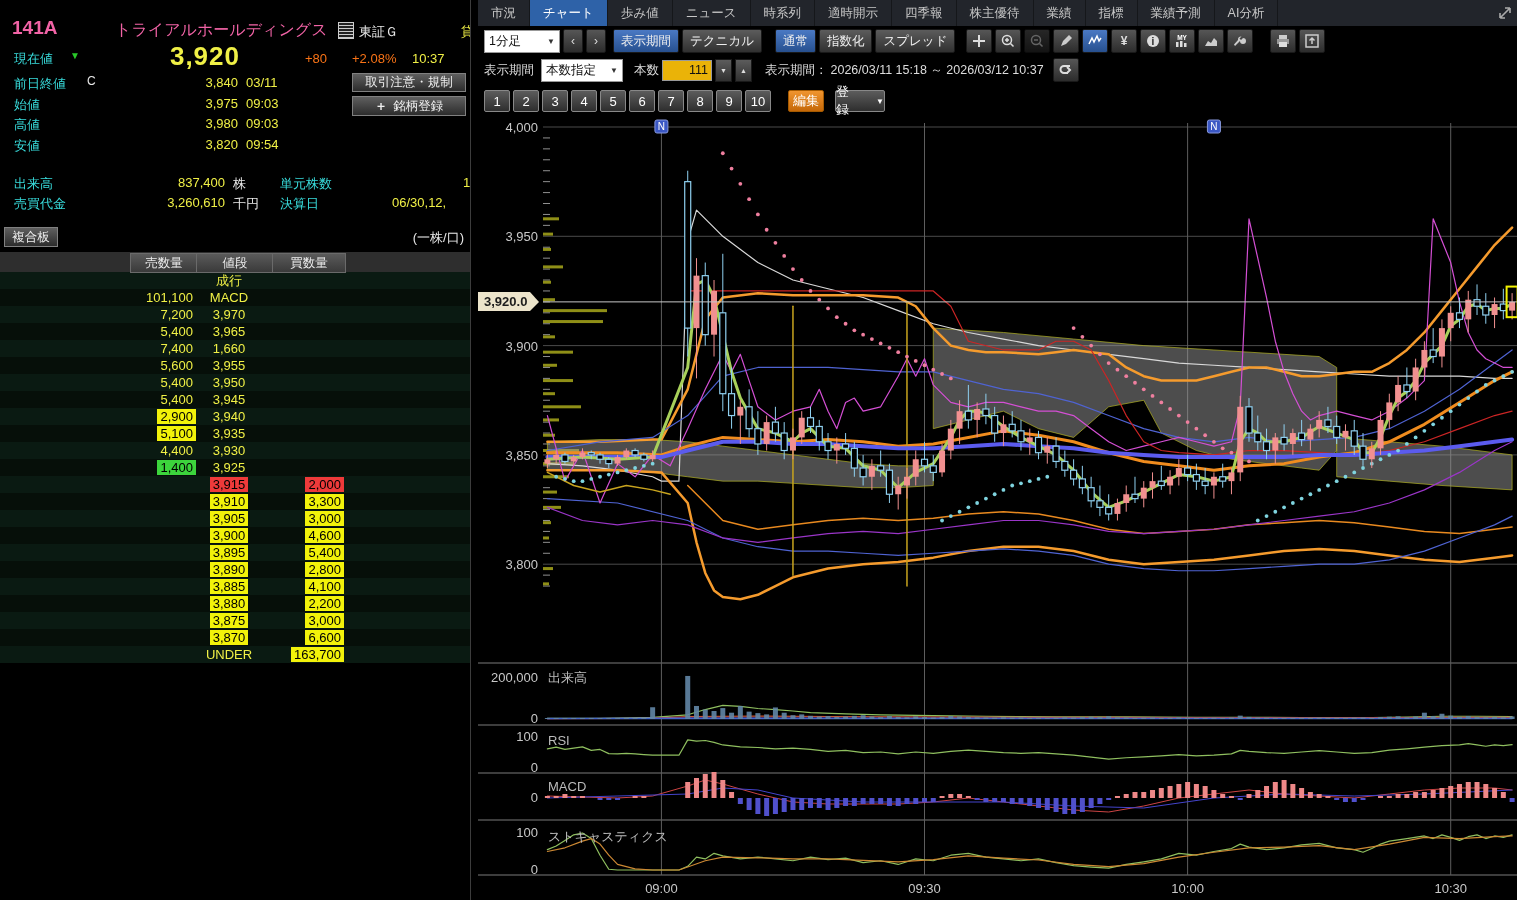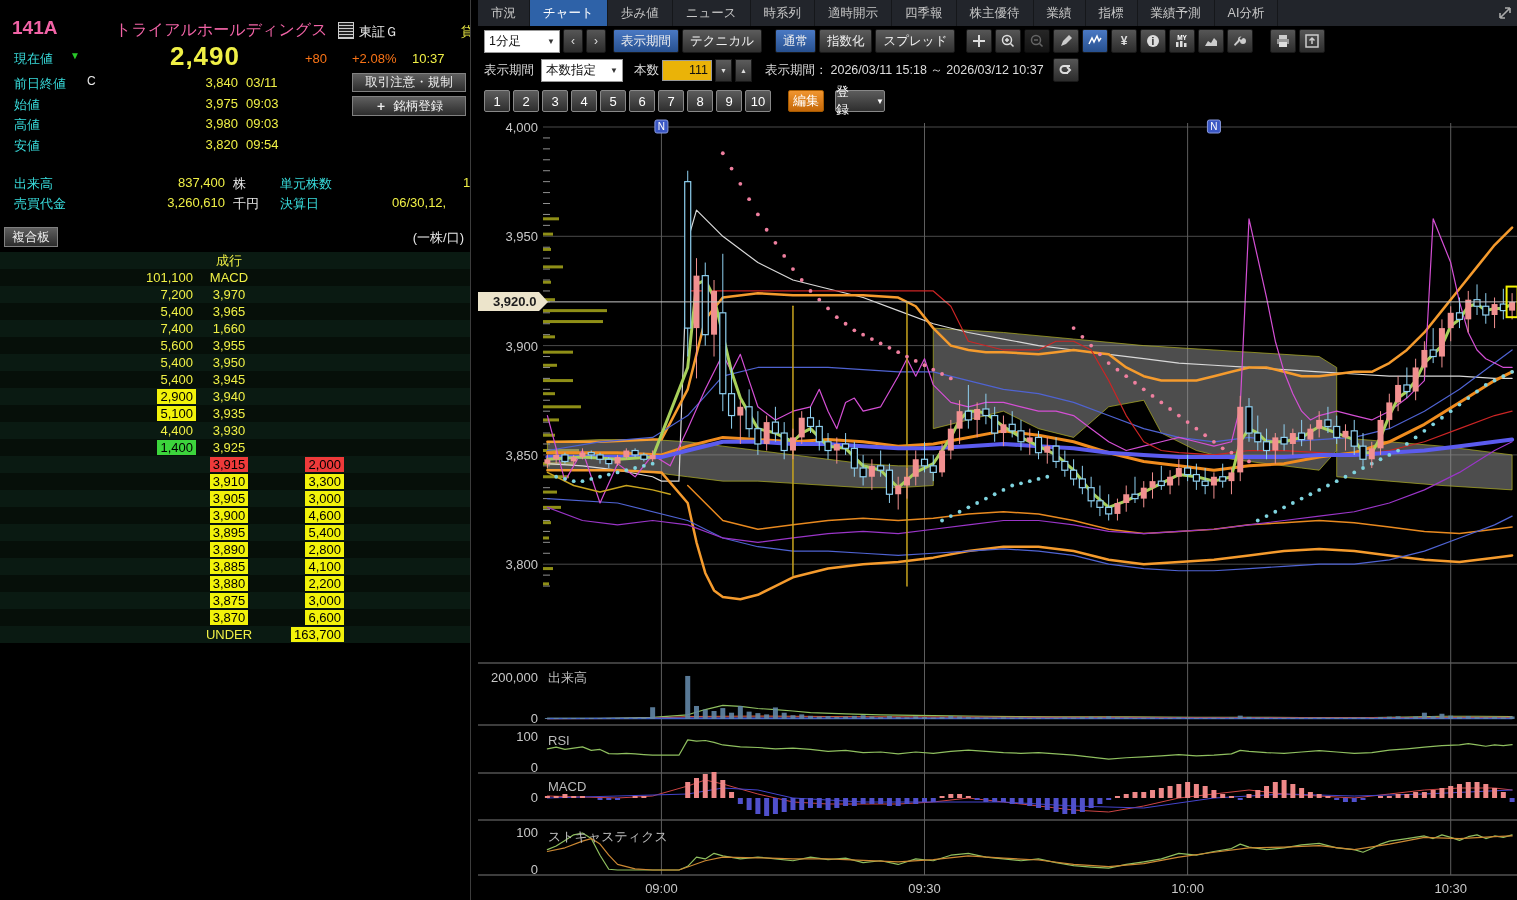--- a/index.html
+++ b/index.html
@@ -56,37 +56,37 @@
   .num-in{background:#eab308;color:#111;width:42px;height:19px;border:1px solid #999;
           font-size:12.5px;text-align:right;padding:0 3px;}
   .spin{width:15px;height:21px;background:linear-gradient(#5c5c5c,#303030);border:1px solid #191919;
         color:#ddd;font-size:7px;display:flex;align-items:center;justify-content:center;cursor:pointer;}
   .pg{width:24px;height:20px;background:linear-gradient(#5c5c5c,#2e2e2e);border:1px solid #888;
       color:#fff;font-size:13px;display:flex;align-items:center;justify-content:center;border-radius:2px;cursor:pointer;}
   .pg.edit{background:linear-gradient(#f0952f,#c56808);border-color:#a55a00;margin-left:14px;width:34px;}
   .pg.reg{width:48px;margin-left:8px;gap:19px;}
   #chart-wrap{position:absolute;left:0;top:115px;width:1039px;height:785px;}
   #price-tag{position:absolute;left:0;top:177px;height:19px;background:#ece4cb;color:#1c1c1c;
-             font-size:13px;font-weight:bold;line-height:19px;padding:0 3px 0 15px;}
+             font-size:13px;font-weight:bold;line-height:19px;padding:0 3px 0 6px;}
   #price-tag:after{content:"";position:absolute;right:-9px;top:0;border-left:9px solid #ece4cb;
              border-top:10px solid transparent;border-bottom:9px solid transparent;}
 </style>
 </head>
 <body>
 
 <div id="left-panel">
   <span class="ab pk" style="left:12px;top:17px;font-size:19px;font-weight:bold;">141A</span>
   <span class="ab pk" style="left:115px;top:20px;font-size:16px;">トライアルホールディングス</span>
   <span class="ab doc-ic" style="left:338px;top:22px;"></span>
   <span class="ab wh fs14" style="left:359px;top:23px;">東証Ｇ</span>
   <span class="ab yl clipR" style="right:0;top:23px;width:9px;font-size:13px;">貸</span>
 
   <span class="ab cy fs14" style="left:14px;top:50px;">現在値</span>
   <span class="ab" style="left:70px;top:50px;font-size:10px;color:#29c829;">▼</span>
-  <span class="ab yl big-price" style="left:130px;top:41px;width:110px;text-align:right;">2,490</span>
+  <span class="ab yl big-price" style="left:130px;top:41px;width:110px;text-align:right;">3,920</span>
   <span class="ab rd fs14" style="left:305px;top:51px;">+80</span>
   <span class="ab rd fs14" style="left:352px;top:51px;">+2.08%</span>
   <span class="ab yl fs14" style="left:412px;top:51px;">10:37</span>
 
   <span class="ab cy fs14" style="left:14px;top:75px;">前日終値</span>
   <span class="ab wh" style="left:87px;top:74px;font-size:12px;">C</span>
   <span class="ab yl fs14" style="left:150px;top:75px;width:88px;text-align:right;">3,840</span>
   <span class="ab yl fs14" style="left:246px;top:75px;">03/11</span>
   <div class="ab btn-gray" style="left:352px;top:73px;width:112px;height:17px;">取引注意・規制</div>
 
@@ -112,20 +112,25 @@
   <span class="ab cy fs14" style="left:14px;top:195px;">売買代金</span>
   <span class="ab yl fs14" style="left:108px;top:195px;width:117px;text-align:right;">3,260,610</span>
   <span class="ab wh fs14" style="left:233px;top:195px;">千円</span>
   <span class="ab cy fs14" style="left:280px;top:195px;">決算日</span>
   <span class="ab yl fs14" style="left:392px;top:195px;">06/30,12,</span>
 
   <div class="ab btn-gray" style="left:4px;top:227px;width:52px;height:18px;line-height:18px;">複合板</div>
   <span class="ab wh fs13" style="right:6px;top:229px;">(一株/口)</span>
 
   <div id="board">
+    <div id="board-head">
+        <div class="bh-cell" style="left: 130px; width: 66px;">売数量</div>
+        <div class="bh-cell" style="left: 196px; width: 76px;">値段</div>
+        <div class="bh-cell" style="left: 272px; width: 72px;">買数量</div>
+      </div>
     <div id="board-rows">
         <div class="brow odd">
           <div class="c-s"></div>
           <div class="c-p"><span class="cellpad yl">成行</span></div>
           <div class="c-b"></div>
         </div>
         <div class="brow even">
           <div class="c-s"><span class="cellpad yl">101,100</span></div>
           <div class="c-p"><span class="cellpad yl">MACD</span></div>
           <div class="c-b"></div>

